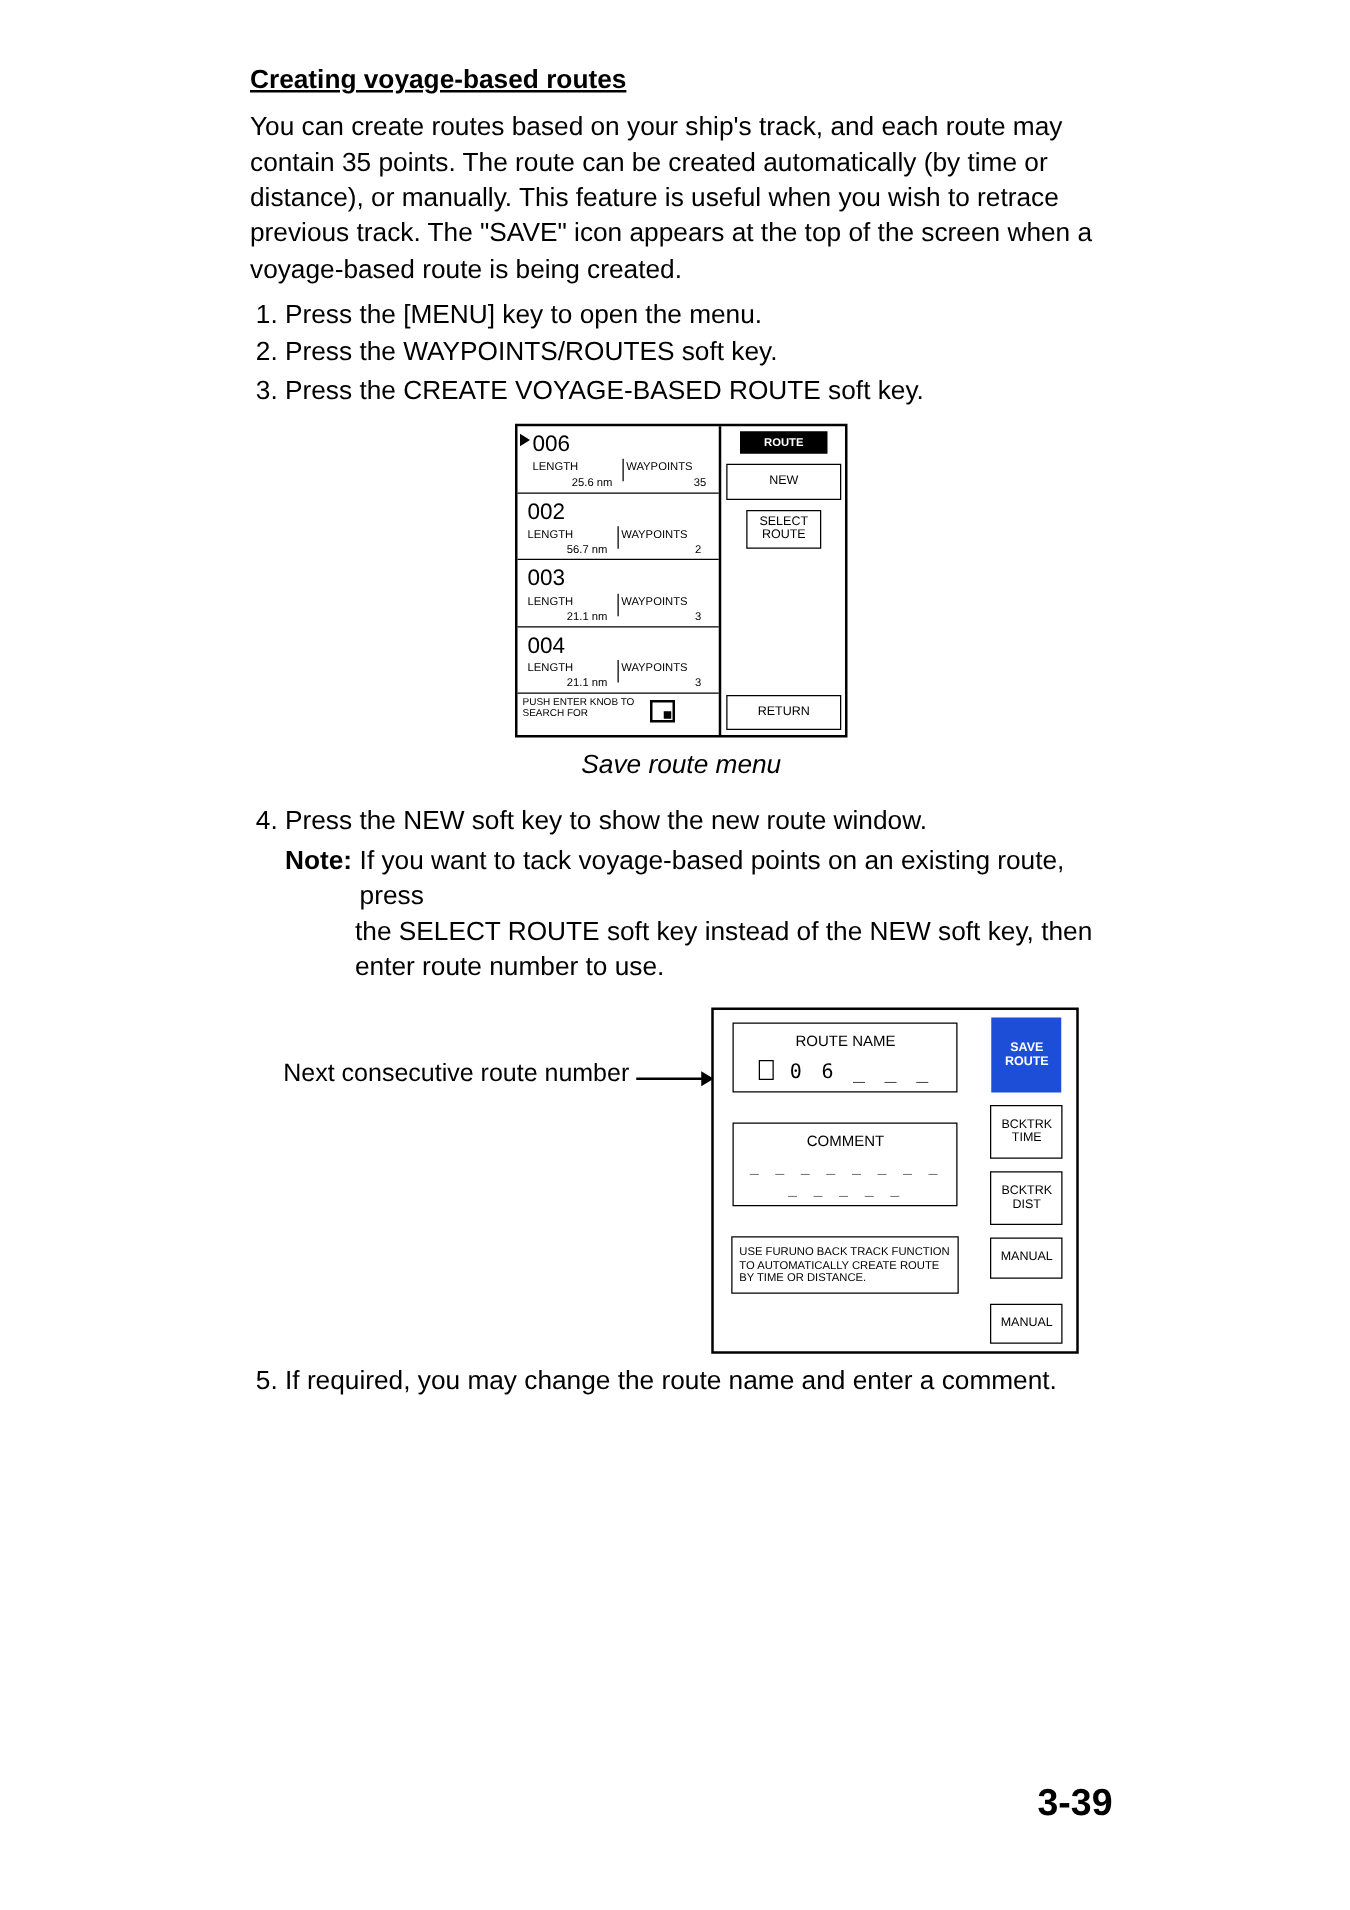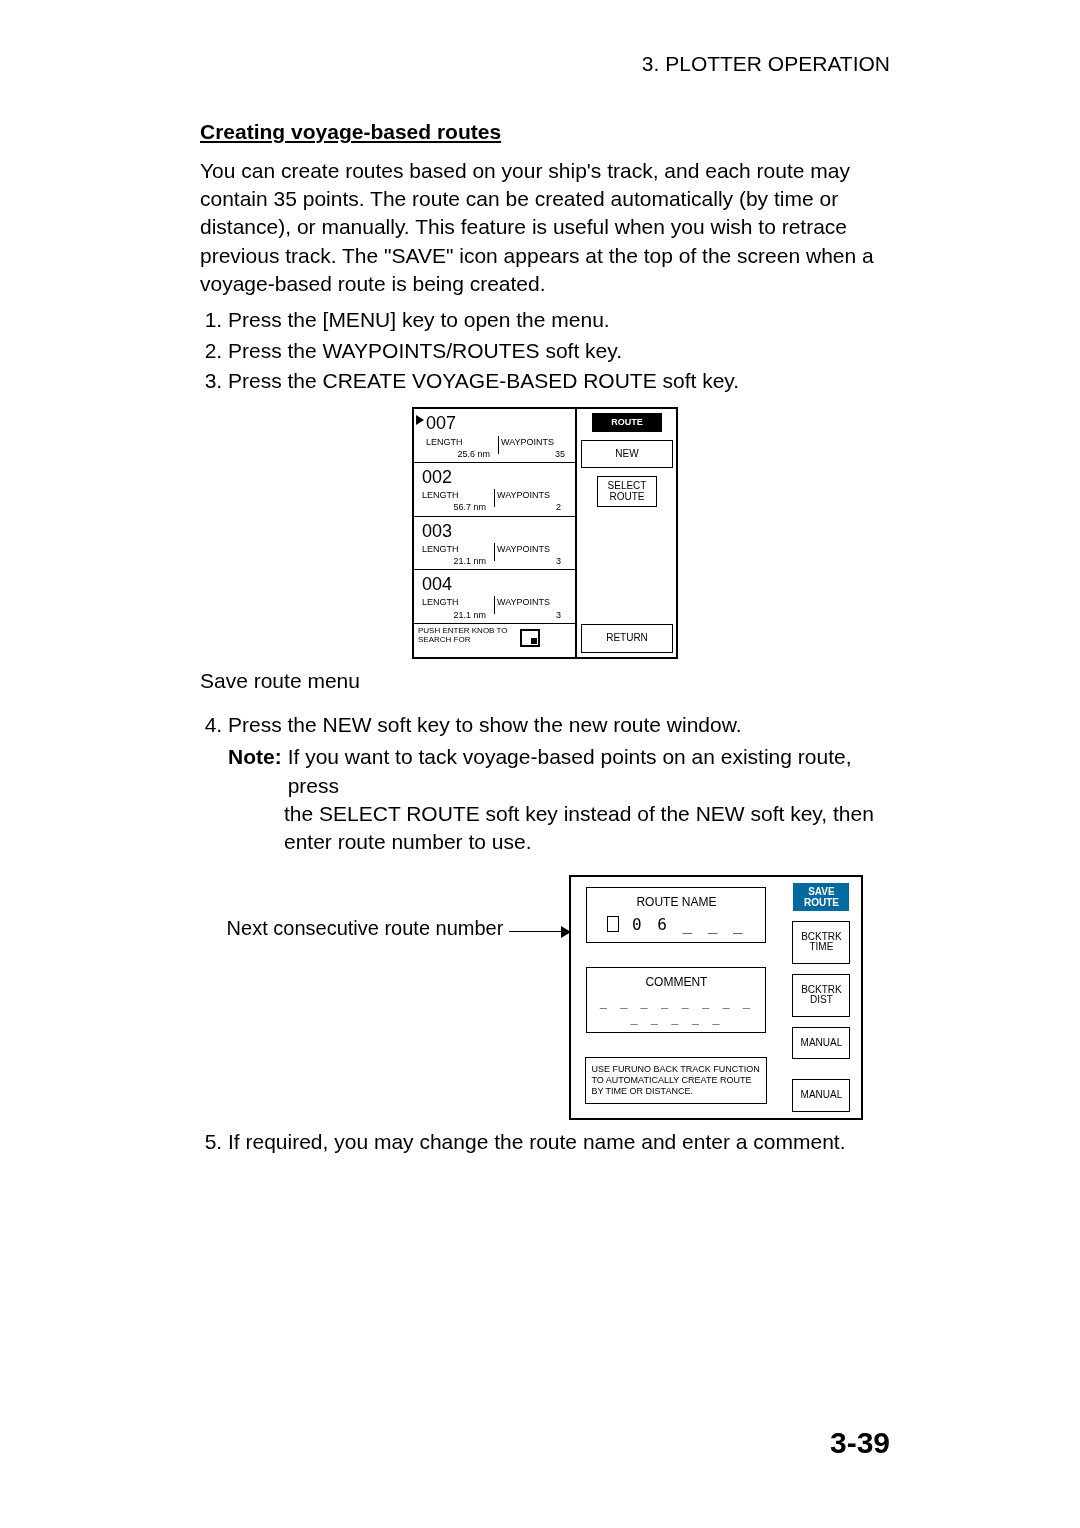--- a/index.html
+++ b/index.html
@@ -29,20 +29,22 @@
     margin-bottom: 10px;
   }
   ol.steps {
     margin: 8px 0 10px 0;
     padding-left: 28px;
   }
   ol.steps > li {
     margin: 2px 0;
   }
   .caption {
+    font-style: italic;
+    text-align: center;
     margin: 8px 0 16px 0;
   }
   .note-row { display:flex; }
   .note-lbl { font-weight:bold; margin-right:6px; }
   .indent-note { margin-left: 80px; }
   .footer {
     position: absolute;
     bottom: 65px;
     right: 190px;
     font-weight: bold;
@@ -189,53 +191,52 @@
     line-height:1.2;
     text-align:left;
   }
   .d2-right{
     width:68px;
     border-left:0px;
     padding:6px 6px;
     display:flex;flex-direction:column;align-items:center;gap:10px;
   }
   .softkey2-hdr{
-    background:#0369a1;color:#fff;font-weight:bold;font-size:10px;
-    text-align:center;width:56px;padding:3px 0;line-height:1.1;
+    background:#1d4ed8;color:#fff;font-weight:bold;font-size:10px;
+    text-align:center;width:56px;padding:19px 0;line-height:1.1;
   }
   .softkey2{
     border:1.5px solid #000;width:56px;text-align:center;
     font-size:10px;padding:10px 0;line-height:1.05;
   }
   .spacer2{flex:1;}
 
 </style>
 </head>
 <body>
 
 <div class="page">
 
-  <div class="hdr">3. PLOTTER OPERATION</div>
 
   <div class="subhead">Creating voyage-based routes</div>
 
   <div>You can create routes based on your ship's track, and each route may contain 35 points. The route can be created automatically (by time or distance), or manually. This feature is useful when you wish to retrace previous track. The "SAVE" icon appears at the top of the screen when a voyage-based route is being created.</div>
 
   <ol class="steps">
     <li>Press the [MENU] key to open the menu.</li>
     <li>Press the WAYPOINTS/ROUTES soft key.</li>
     <li>Press the CREATE VOYAGE-BASED ROUTE soft key.</li>
   </ol>
 
   <div class="diagram1">
     <div class="d1-left">
 
       <div class="route-item" style="padding-left:12px;">
         <span class="sel-arrow" style="left:2px;"></span>
-        <div class="route-id">007</div>
+        <div class="route-id">006</div>
         <div class="route-sub">
           <div class="route-col">
             <span class="lbl">LENGTH</span>
             <span class="val">25.6 nm</span>
           </div>
           <span class="vline"></span>
           <div class="route-col">
             <span class="lbl">WAYPOINTS</span>
             <span class="val">35</span>
           </div>

